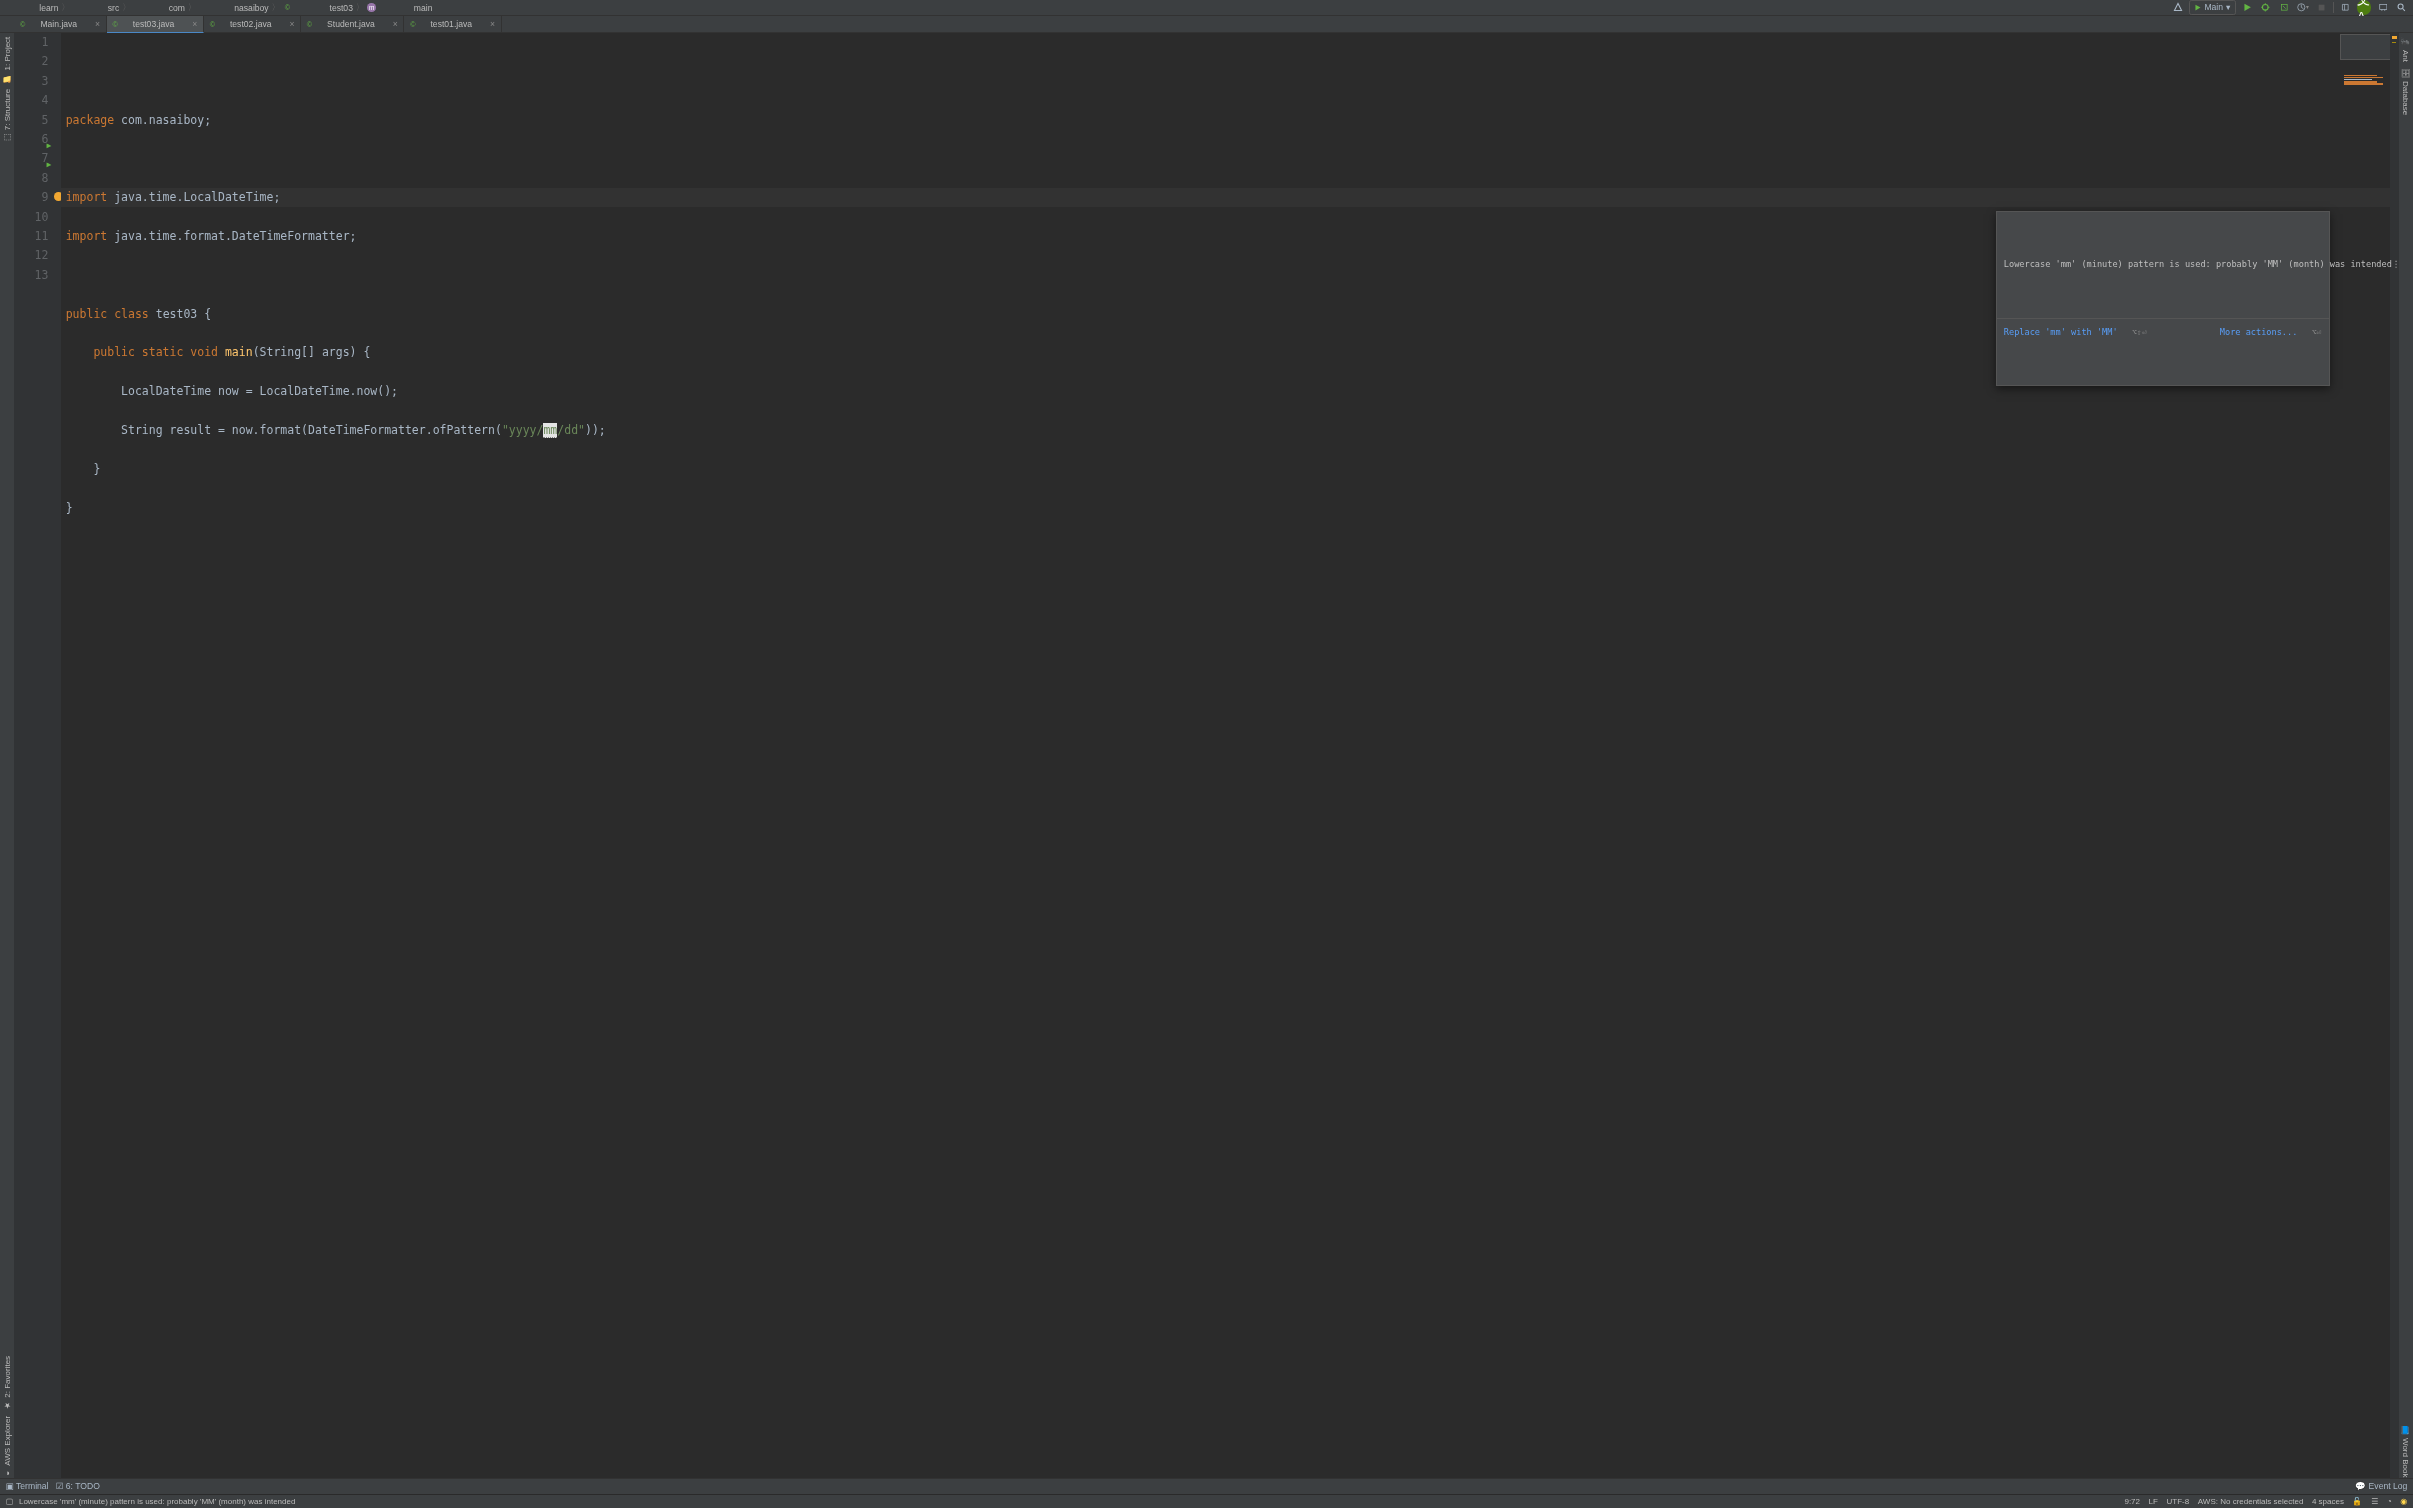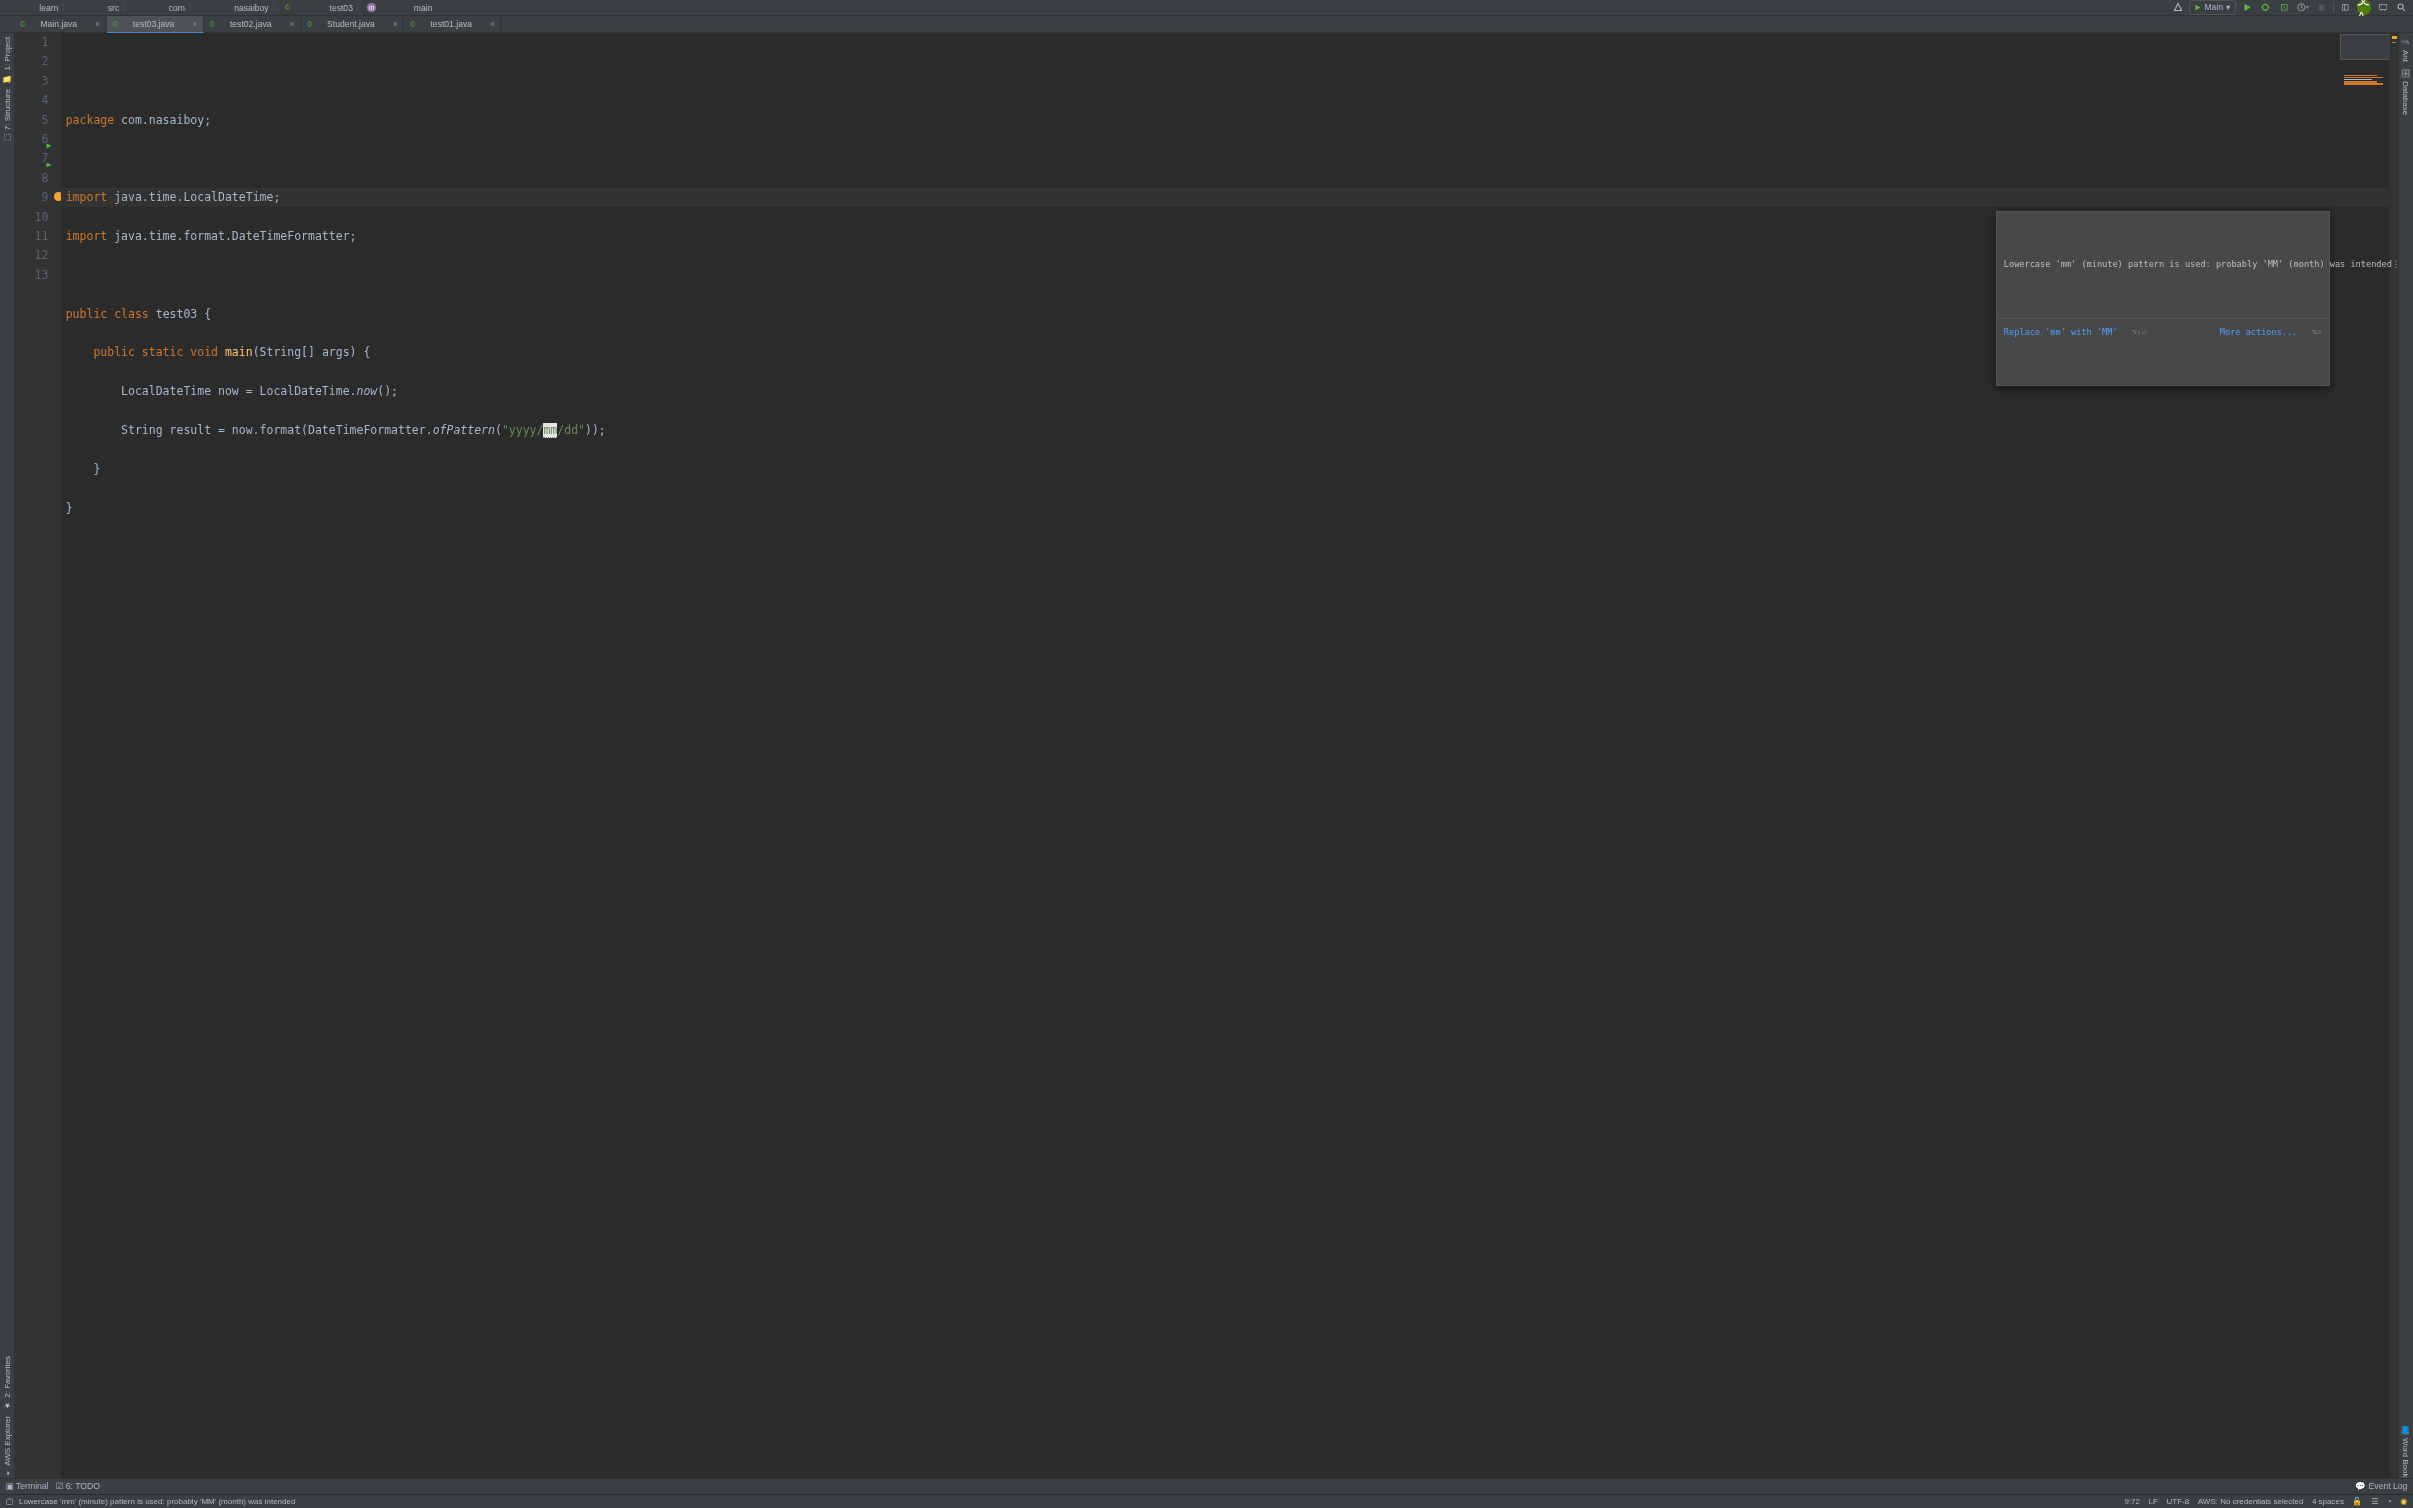--- a/index.html
+++ b/index.html
@@ -87,21 +87,21 @@
   position:relative;
   overflow:hidden;
 }
 .code-line { height:19.4px; }
 .hl-line { position:absolute; left:0; right:0; top:155px; height:19.4px; background:#323232; z-index:0;}
 .code-content { position:relative; z-index:1;}
 .kw { color:#cc7832; }
 .cls { color:#a9b7c6; }
 .str { color:#6a8759; }
 .mth { color:#ffc66d; }
-.ital { font-style: italic; }
+.ital { }
 .field { color:#9876aa; font-style:italic; }
 .hint-mark { background:#e5e5e5; border-bottom: 0.7px dotted #808080;}
 .minimap {
   position:absolute;
   top:1.4px; right:1.4px;
   width:57px; height:26px;
   background:#3c3f41;
   border:0.7px solid #555;
 }
 .minimap .ml { height:1.4px; margin:0.7px 2.9px; }

